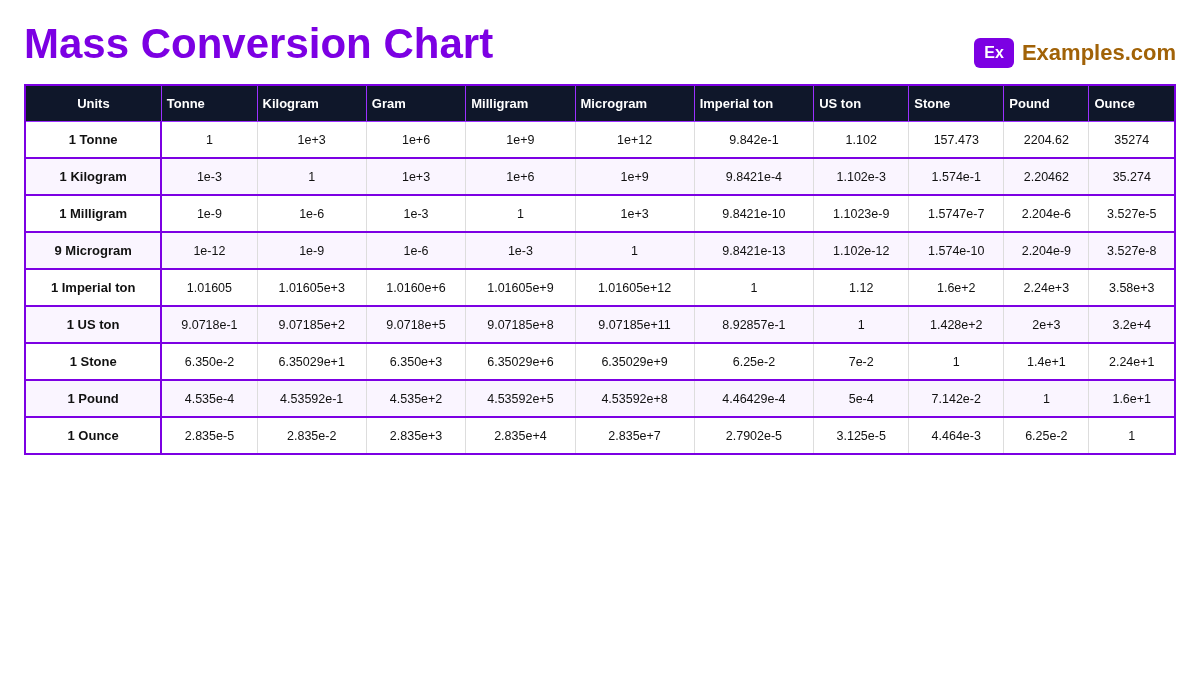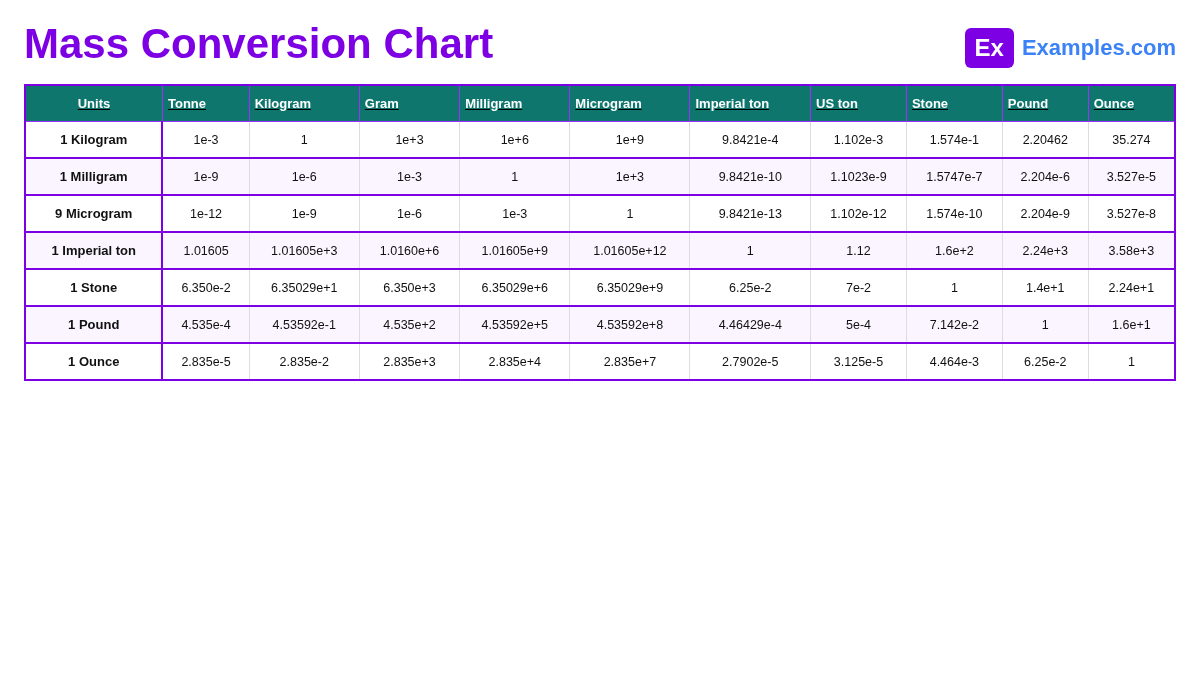--- a/index.html
+++ b/index.html
@@ -23,37 +23,36 @@
     }
     .logo-area {
       display: flex;
       align-items: center;
       gap: 8px;
     }
     .logo-box {
       background: #7c00e3;
       color: white;
       font-weight: 900;
-      font-size: 24px;
+      font-size: 16px;
       padding: 6px 10px;
       border-radius: 6px;
     }
     .logo-text {
       font-size: 22px;
       font-weight: 700;
-      color: #3b82f6;
+      color: #a16207;
     }
     table {
       width: 100%;
       border-collapse: collapse;
       border: 2px solid #7c00e3;
     }
     thead tr {
-      background: #0f766e;
-      text-decoration: underline;
+      background: #0f172a;
     }
     thead th {
       color: white;
       font-weight: 700;
       font-size: 13px;
       padding: 10px 5px;
       text-align: left;
       border: 1px solid #9b30ff;
     }
     thead th:first-child {
@@ -111,20 +110,33 @@
         <th>Microgram</th>
         <th>Imperial ton</th>
         <th>US ton</th>
         <th>Stone</th>
         <th>Pound</th>
         <th>Ounce</th>
       </tr>
   </thead>
   <tbody id="table-body">
       <tr>
+        <td>1 Tonne</td>
+        <td>1</td>
+        <td>1e+3</td>
+        <td>1e+6</td>
+        <td>1e+9</td>
+        <td>1e+12</td>
+        <td>9.842e-1</td>
+        <td>1.102</td>
+        <td>157.473</td>
+        <td>2204.62</td>
+        <td>35274</td>
+      </tr>
+      <tr>
         <td>1 Kilogram</td>
         <td>1e-3</td>
         <td>1</td>
         <td>1e+3</td>
         <td>1e+6</td>
         <td>1e+9</td>
         <td>9.8421e-4</td>
         <td>1.102e-3</td>
         <td>1.574e-1</td>
         <td>2.20462</td>
@@ -161,20 +173,33 @@
         <td>1.01605</td>
         <td>1.01605e+3</td>
         <td>1.0160e+6</td>
         <td>1.01605e+9</td>
         <td>1.01605e+12</td>
         <td>1</td>
         <td>1.12</td>
         <td>1.6e+2</td>
         <td>2.24e+3</td>
         <td>3.58e+3</td>
+      </tr>
+      <tr>
+        <td>1 US ton</td>
+        <td>9.0718e-1</td>
+        <td>9.07185e+2</td>
+        <td>9.0718e+5</td>
+        <td>9.07185e+8</td>
+        <td>9.07185e+11</td>
+        <td>8.92857e-1</td>
+        <td>1</td>
+        <td>1.428e+2</td>
+        <td>2e+3</td>
+        <td>3.2e+4</td>
       </tr>
       <tr>
         <td>1 Stone</td>
         <td>6.350e-2</td>
         <td>6.35029e+1</td>
         <td>6.350e+3</td>
         <td>6.35029e+6</td>
         <td>6.35029e+9</td>
         <td>6.25e-2</td>
         <td>7e-2</td>

